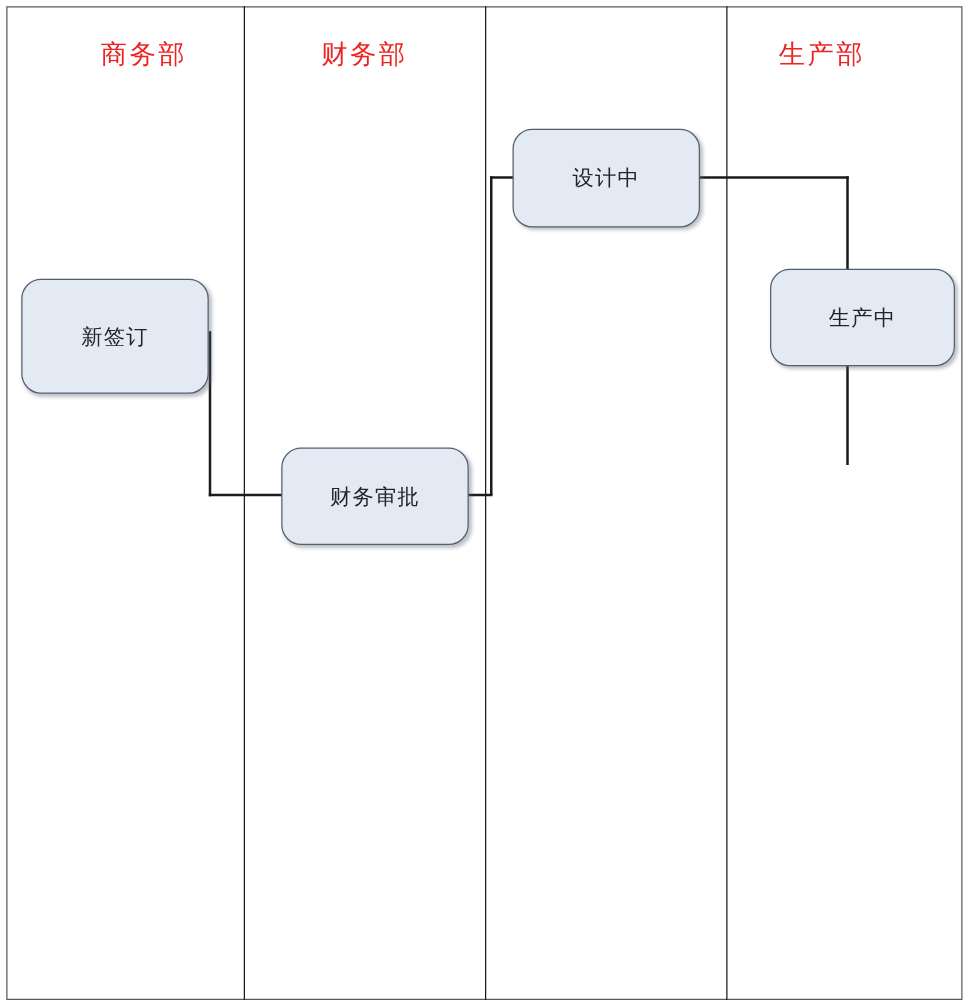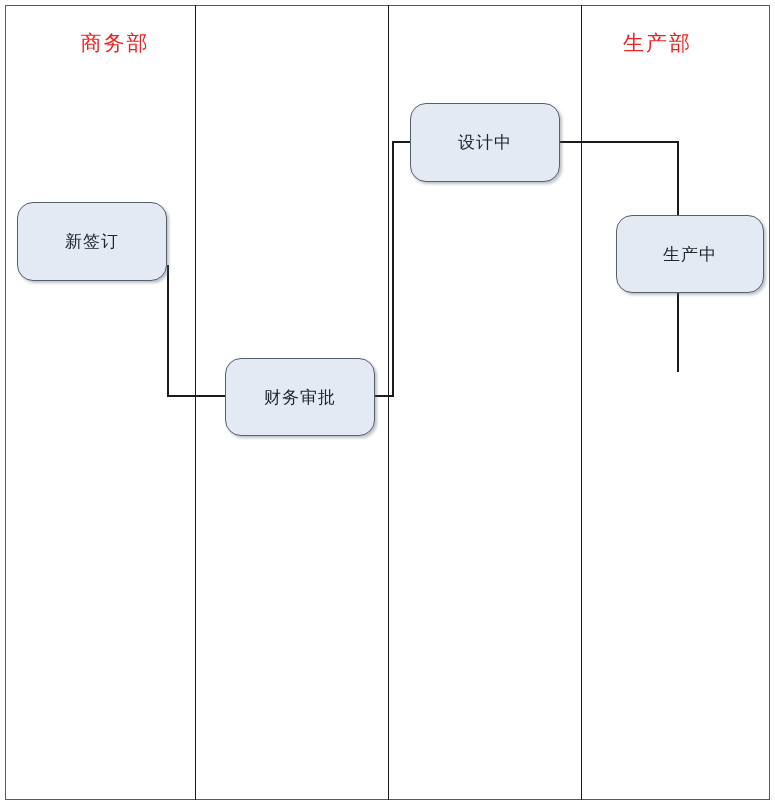--- a/index.html
+++ b/index.html
@@ -83,35 +83,36 @@
 
 <div id="canvas">
 
   <div class="lane-frame"></div>
 
   <div class="lane-divider" style="left:195px"></div>
   <div class="lane-divider" style="left:388px"></div>
   <div class="lane-divider" style="left:581px"></div>
 
   <div class="lane-header" style="left:20px;width:190px">商务部</div>
+  <div class="lane-header" style="left:195px;width:193px">财务部</div>
   <div class="lane-header" style="left:581px;width:153px">生产部</div>
 
   <div class="conn v" style="left:167px;top:265px;height:132px"></div>
   <div class="conn h" style="left:167px;top:395px;width:59px"></div>
 
   <div class="conn h" style="left:374px;top:395px;width:20px"></div>
   <div class="conn v" style="left:392px;top:141px;height:255px"></div>
   <div class="conn h" style="left:392px;top:141px;width:20px"></div>
 
   <div class="conn h" style="left:559px;top:141px;width:120px"></div>
   <div class="conn v" style="left:677px;top:141px;height:76px"></div>
 
   <div class="conn v" style="left:677px;top:292px;height:80px"></div>
 
-  <div class="node" style="left:17px;top:202px;width:150px;height:79px">
+  <div class="node" style="left:17px;top:223px;width:150px;height:92px">
     <span class="node-label">新签订</span>
   </div>
 
   <div class="node" style="left:225px;top:358px;width:150px;height:78px">
     <span class="node-label">财务审批</span>
   </div>
 
   <div class="node" style="left:410px;top:103px;width:150px;height:79px">
     <span class="node-label">设计中</span>
   </div>

